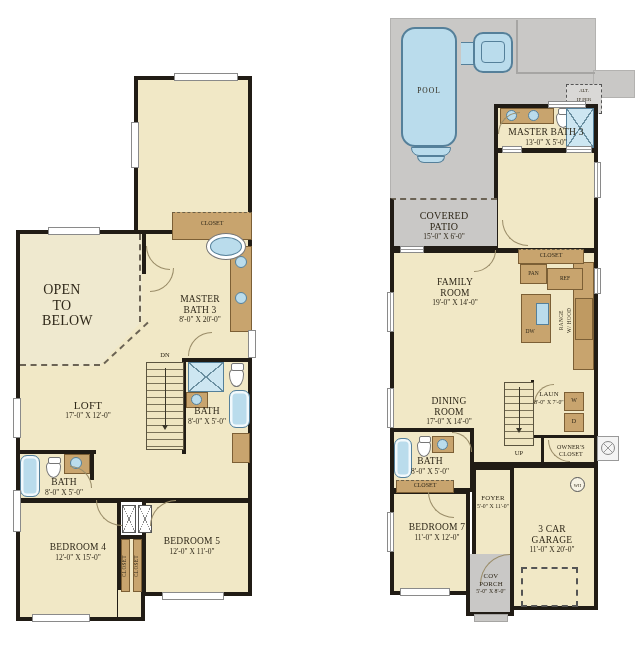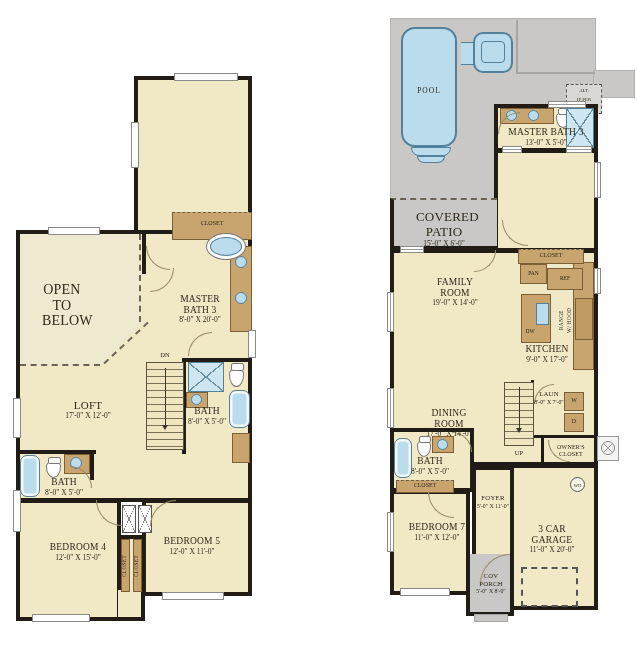--- a/index.html
+++ b/index.html
@@ -248,32 +248,28 @@
 
     <div class="abs" style="left:597px;top:436px;width:22px;height:25px;border:1px solid #999;background:#f4f4f4">
       <div class="fan" style="left:3px;top:4px;width:14px;height:14px"></div>
     </div>
 
     <div class="lbl" style="left:500px;top:127px;width:92px">
       <div class="nm" style="white-space:nowrap">MASTER BATH 3</div>
       <div class="dim">13'-0" X 5'-0"</div>
     </div>
     <div class="lbl" style="left:416px;top:210px;width:56px">
-      <div class="nm" style="font-size:13px">COVERED PATIO</div>
+      <div class="nm" style="font-size:10px">COVERED PATIO</div>
       <div class="dim">15'-0" X 6'-0"</div>
     </div>
     <div class="lbl" style="left:430px;top:277px;width:50px">
       <div class="nm">FAMILY ROOM</div>
       <div class="dim">19'-0" X 14'-0"</div>
     </div>
-    <div class="lbl" style="left:505px;top:344px;width:84px">
-      <div class="nm">KITCHEN</div>
-      <div class="dim">9'-0" X 17'-0"</div>
-    </div>
-    <div class="lbl" style="left:424px;top:408px;width:50px">
+    <div class="lbl" style="left:424px;top:396px;width:50px">
       <div class="nm">DINING ROOM</div>
       <div class="dim">17'-0" X 14'-0"</div>
     </div>
     <div class="lbl sm" style="left:534px;top:390px;width:30px">
       <div class="nm">LAUN</div>
       <div class="dim dimw">8'-0" X 7'-0"</div>
     </div>
     <div class="lbl xs" style="left:550px;top:444px;width:42px">
       <div class="nm">OWNER'S CLOSET</div>
     </div>

